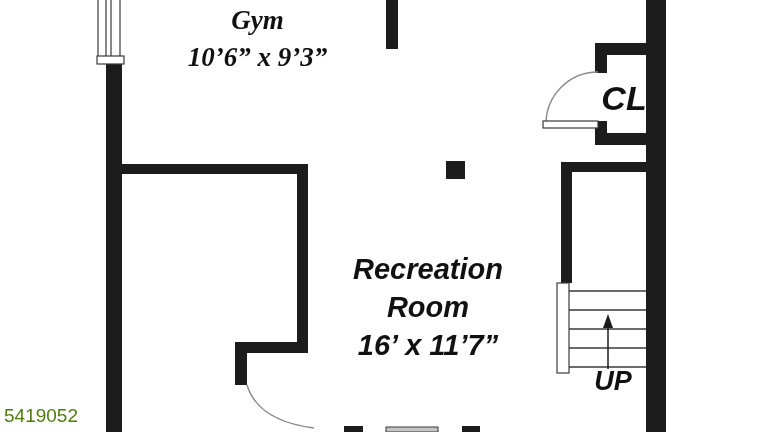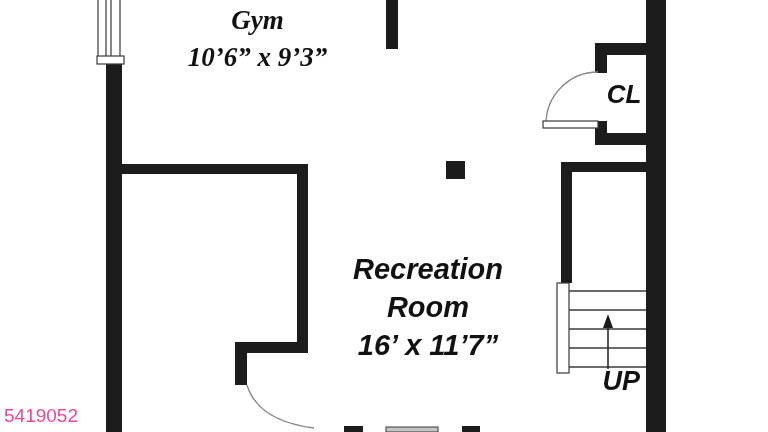--- a/index.html
+++ b/index.html
@@ -20,25 +20,25 @@
   .glass{fill:var(--glass,#c4c4c4);stroke:var(--line,#3a3a3a);stroke-width:1;}
   .room-label{
     position:absolute;
     color:var(--text,#111111);
     font-weight:bold;font-style:italic;
     text-align:center;
   }
   .gym-label{left:137px;top:2px;width:241px;font-size:27px;line-height:37px;font-family:Liberation Serif, serif;}
   .rec-label{left:318px;top:250px;width:220px;font-size:29px;line-height:38px;}
   .utility-label{left:149px;top:266px;width:100px;font-size:28px;}
-  .cl-label{left:600px;top:79px;width:48px;font-size:26px;font-style:italic;}
-  .up-label{left:586px;top:366px;width:54px;font-size:27px;text-align:right;}
+  .cl-label{left:600px;top:79px;width:48px;font-size:34px;font-style:italic;}
+  .up-label{left:586px;top:366px;width:54px;font-size:27px;}
   .listing-id{
     position:absolute;left:4px;top:405px;
-    color:#ec4899;font-size:19px;font-weight:normal;font-style:normal;
+    color:#4d7c0f;font-size:19px;font-weight:normal;font-style:normal;
   }
 </style>
 </head>
 <body>
 
 <div id="plan">
 
   <svg width="768" height="432" viewBox="0 0 768 432">
 
     <rect class="wall" x="106" y="62" width="16" height="370"></rect>

